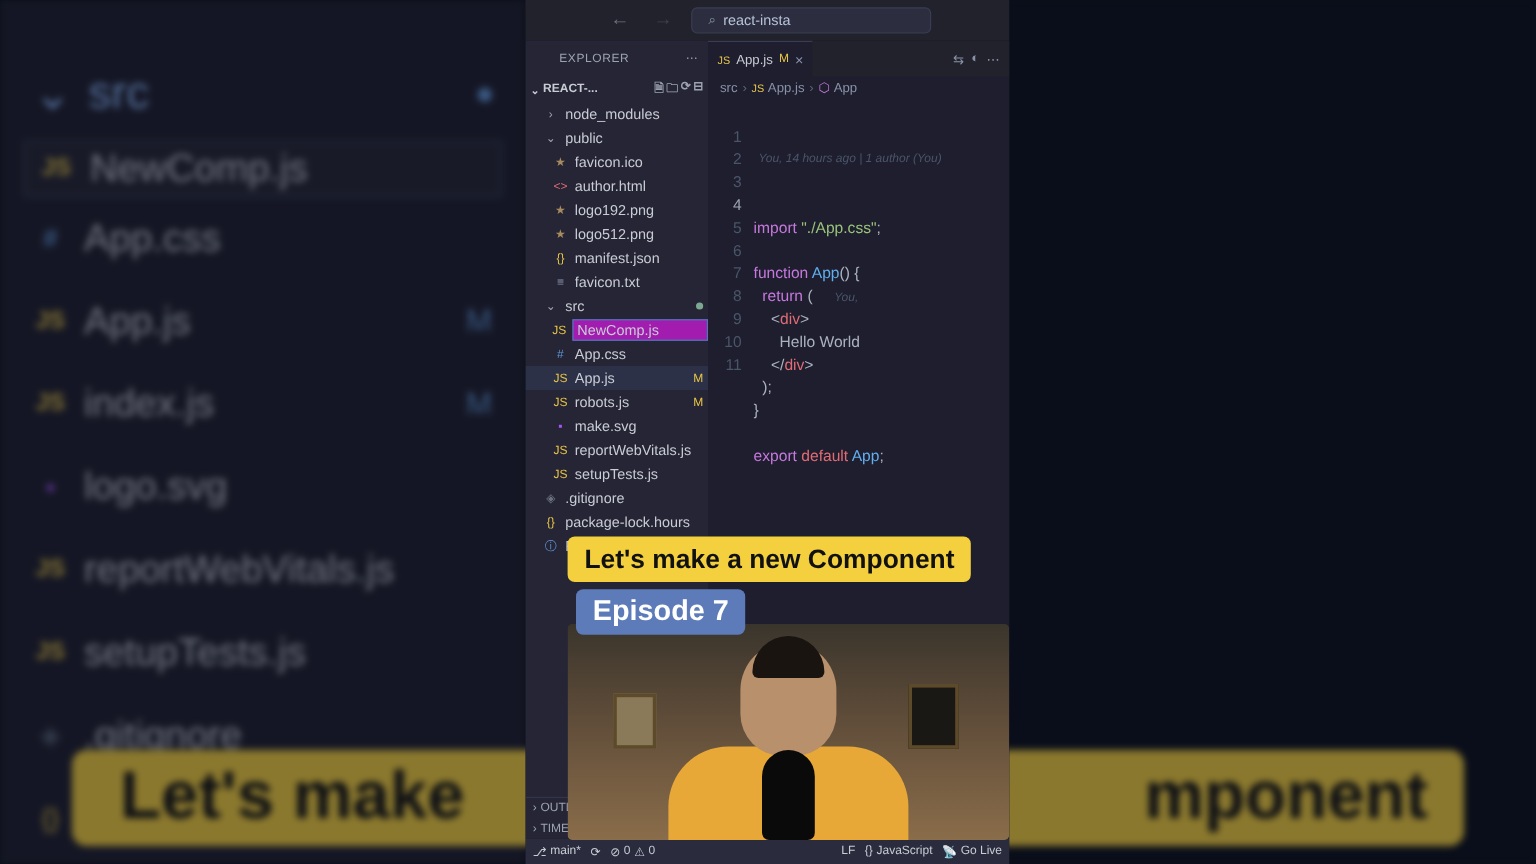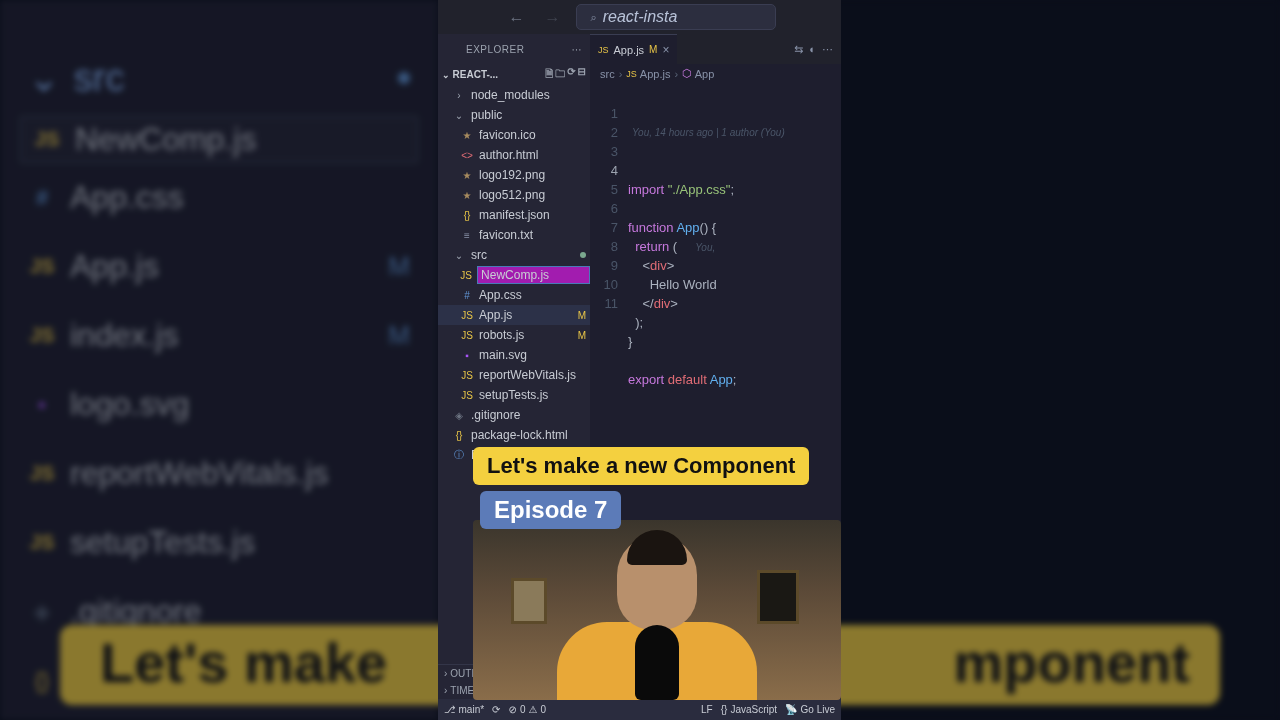--- a/index.html
+++ b/index.html
@@ -24,21 +24,21 @@
 .bg-right .code { font-family: 'Courier New', monospace; font-size: 46px; } .bg-right .kw2 { color: #e06c75; } .bg-right .kw3 { color: #61afef; }
 .bg-overlay-text { position: absolute; bottom: 25px; left: 100px; font-size: 56px; font-weight: 700; color: #111; }
 .bg-overlay-bar { position: absolute; bottom: 15px; left: 60px; right: 60px; height: 80px; background: #f4d03f; border-radius: 12px; }
 
 
 .app { position: absolute; left: 438px; top: 0; width: 403px; height: 720px; background: #1e1e2e; z-index: 10; display: flex; flex-direction: column; }
 .titlebar { height: 34px; background: #21222c; display: flex; align-items: center; justify-content: center; gap: 10px; padding: 0 8px; }
 .tb-arrow { color: #6b7280; font-size: 16px; padding: 2px 5px; cursor: pointer; }
 .search-box { background: #2c2e3f; border: 1px solid #3a3d52; border-radius: 5px; padding: 3px 14px; display: flex; align-items: center; gap: 6px; width: 200px; }
 .search-box .sicon { color: #8892a8; font-size: 11px; }
-.search-box .stext { color: #b8c2d8; font-size: 16px; font-style: italic; }
+.search-box .stext { color: #b8c2d8; font-size: 12px; }
 
 .body-row { display: flex; flex: 1; min-height: 0; }
 .sidebar { width: 152px; background: #252535; display: flex; flex-direction: column; font-size: 11px; }
 .sb-head { height: 30px; display: flex; align-items: center; justify-content: space-between; padding: 0 8px; color: #9ca3af; font-size: 10px; letter-spacing: 0.5px; margin-left: 20px; }
 .sb-head .dots { cursor: pointer; }
 .sb-section { display: flex; align-items: center; padding: 2px 4px; color: #c8ccd4; font-size: 10px; font-weight: 600; }
 .sb-section .chev { font-size: 9px; margin-right: 3px; }
 .sb-actions { display: flex; gap: 2px; margin-left: auto; }
 .sb-actions span { color: #9ca3af; font-size: 10px; cursor: pointer; }
 .tree { flex: 1; overflow: hidden; }
@@ -234,37 +234,37 @@
             <span class="fn">App.js</span>
             <span class="badge">M</span>
           </div>
           <div class="tree-item d2">
             <span class="fi fi-js">JS</span>
             <span class="fn">robots.js</span>
             <span class="badge">M</span>
           </div>
           <div class="tree-item d2">
             <span class="fi fi-svg">▪</span>
-            <span class="fn">main.svg</span>
+            <span class="fn">make.svg</span>
           </div>
           <div class="tree-item d2">
             <span class="fi fi-js">JS</span>
             <span class="fn">reportWebVitals.js</span>
           </div>
           <div class="tree-item d2">
             <span class="fi fi-js">JS</span>
             <span class="fn">setupTests.js</span>
           </div>
           <div class="tree-item d1">
             <span class="fi fi-git">◈</span>
             <span class="fn">.gitignore</span>
           </div>
           <div class="tree-item d1">
             <span class="fi fi-json">{}</span>
-            <span class="fn">package-lock.html</span>
+            <span class="fn">package-lock.hours</span>
           </div>
           <div class="tree-item d1">
             <span class="fi fi-info">ⓘ</span>
             <span class="fn">RE</span>
           </div>
         </div>
       <div class="sb-bottom">
         <div class="sb-collapse">
             <span>›</span>
             <span>OUTLINE</span>

